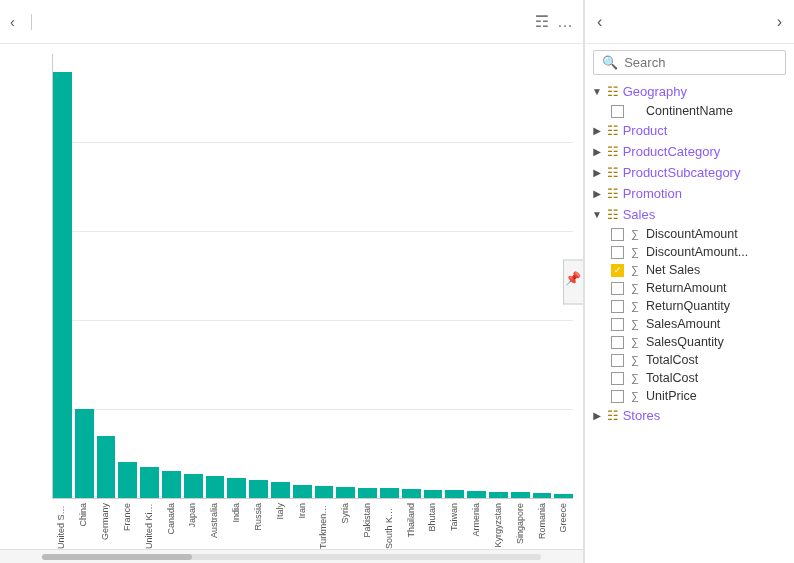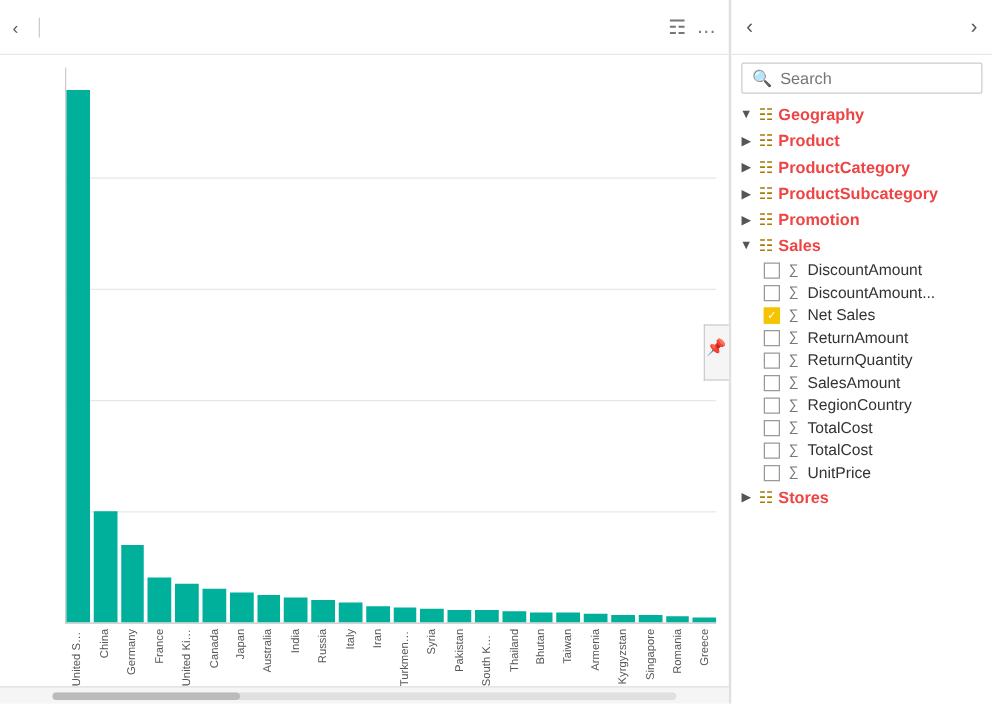--- a/index.html
+++ b/index.html
@@ -280,22 +280,22 @@
       text-align: center;
     }
 
     .table-icon {
       font-size: 13px;
       color: #a67c00;
     }
 
     .group-label {
       font-size: 13px;
-      color: #ef4444;
-      font-weight: 700;
+      color: #8b5cf6;
+      font-weight: 400;
     }
 
     .tree-children {
       padding-left: 20px;
     }
 
     .tree-leaf {
       display: flex;
       align-items: center;
       gap: 4px;
@@ -563,20 +563,25 @@
   </div>
 
   <div class="fields-tree" id="fields-tree">
       <div class="tree-group">
         <div class="tree-group-header">
           <span class="chevron-icon">▼</span>
           <span class="table-icon">☷</span>
           <span class="group-label">Geography</span>
         </div>
         <div class="tree-children">
+          <div class="tree-leaf">
+            <div class="leaf-checkbox"></div>
+            <span class="sigma-icon"></span>
+            <span class="leaf-label">ContinentName</span>
+          </div>
         </div>
       </div>
       <div class="tree-group">
         <div class="tree-group-header">
           <span class="chevron-icon">▶</span>
           <span class="table-icon">☷</span>
           <span class="group-label">Product</span>
         </div>
       </div>
       <div class="tree-group">
@@ -633,21 +638,21 @@
             <span class="leaf-label">ReturnQuantity</span>
           </div>
           <div class="tree-leaf">
             <div class="leaf-checkbox"></div>
             <span class="sigma-icon">∑</span>
             <span class="leaf-label">SalesAmount</span>
           </div>
           <div class="tree-leaf">
             <div class="leaf-checkbox"></div>
             <span class="sigma-icon">∑</span>
-            <span class="leaf-label">RegionCountry</span>
+            <span class="leaf-label">SalesQuantity</span>
           </div>
           <div class="tree-leaf">
             <div class="leaf-checkbox"></div>
             <span class="sigma-icon">∑</span>
             <span class="leaf-label">TotalCost</span>
           </div>
           <div class="tree-leaf">
             <div class="leaf-checkbox"></div>
             <span class="sigma-icon">∑</span>
             <span class="leaf-label">TotalCost</span>

